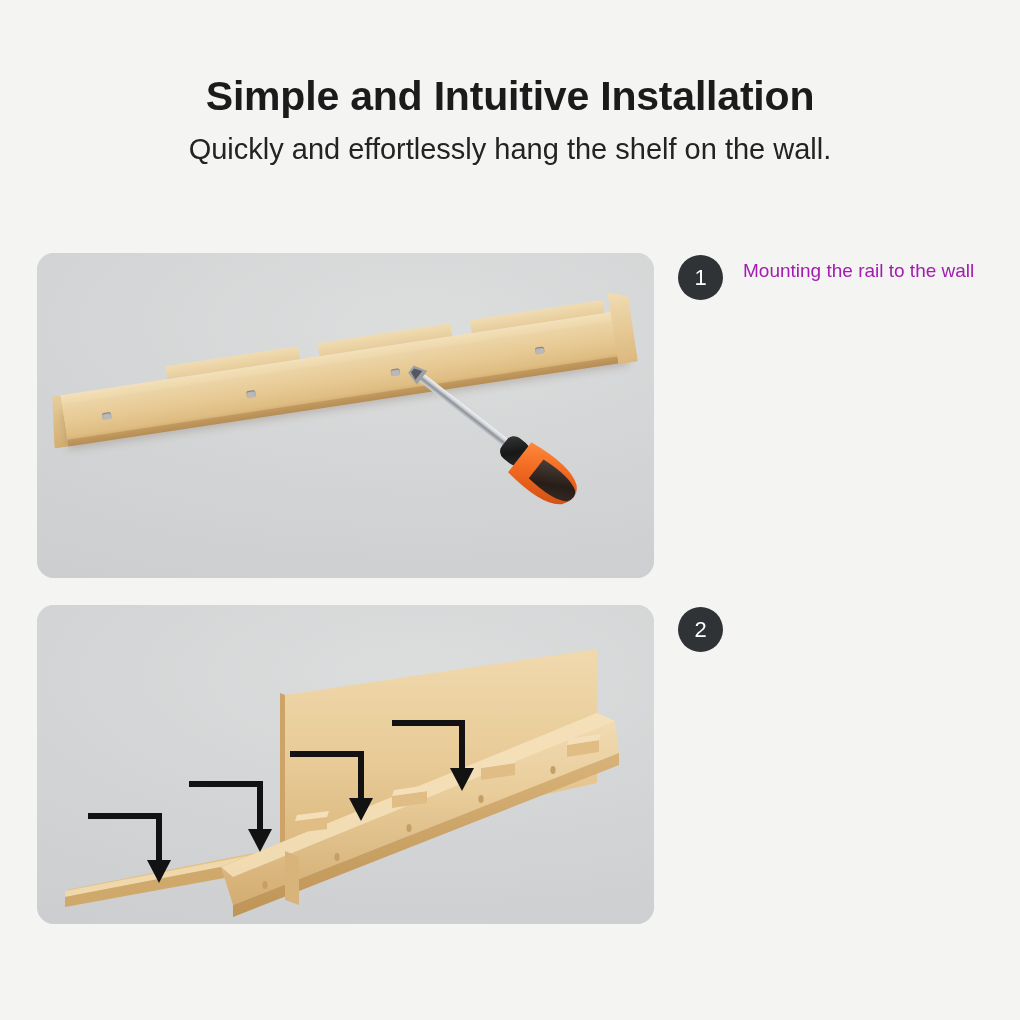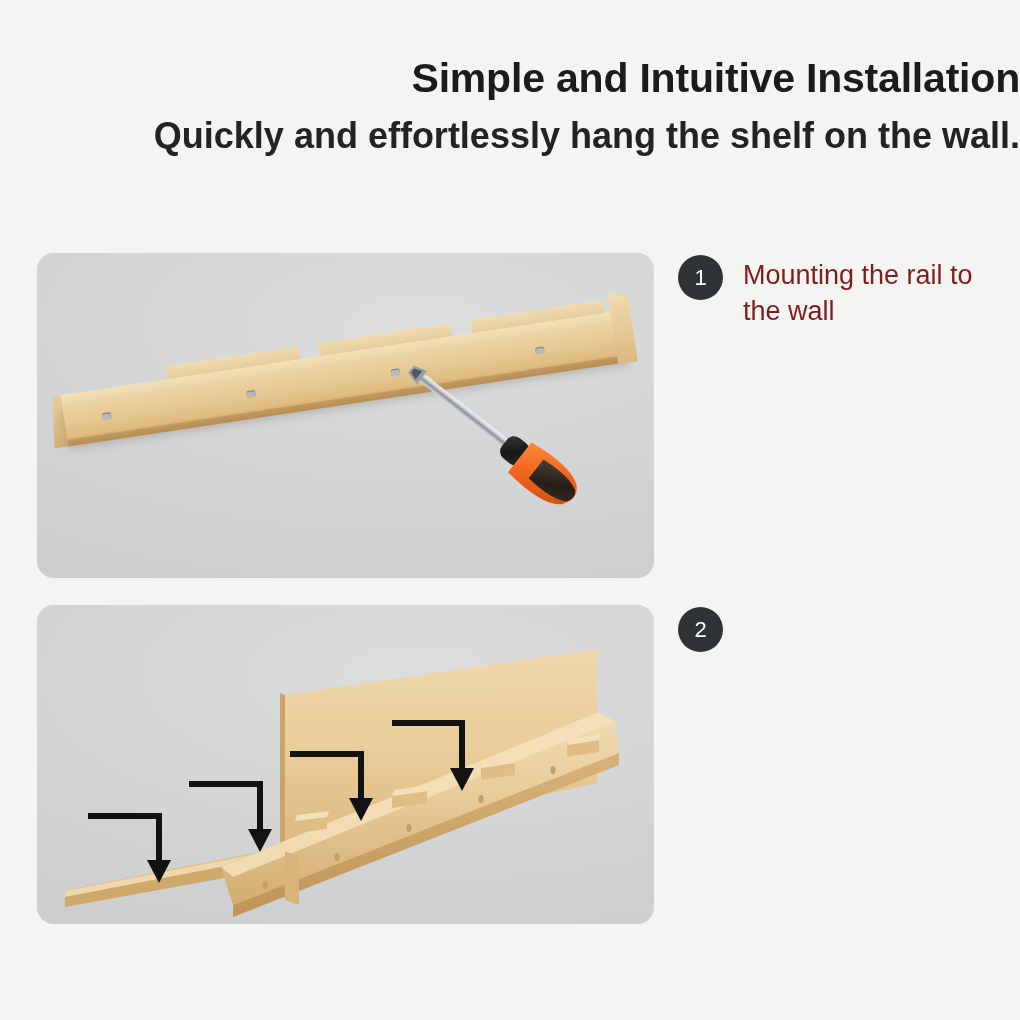--- a/index.html
+++ b/index.html
@@ -13,38 +13,38 @@
     font-family: "Liberation Sans", sans-serif;
     overflow: hidden;
     position: relative;
     color: #1d1d1d;
   }
 
   
   .header {
     position: absolute;
     left: 0;
-    top: 0;
+    top: 18px;
     width: 1020px;
-    text-align: right;
+    text-align: center;
   }
   .page-title {
     margin: 0;
     padding-top: 56px;
     font-size: 41px;
     font-weight: 600;
     letter-spacing: -0.2px;
     line-height: 1.1;
     color: #1b1b1b;
   }
   .page-subtitle {
     margin: 0;
     padding-top: 14px;
-    font-size: 36px;
-    font-weight: 700;
+    font-size: 29px;
+    font-weight: 400;
     line-height: 1.15;
     color: #232323;
   }
 
   
   .step-row {
     position: absolute;
     left: 37px;
   }
   .step-row.one { top: 253px; }
@@ -86,23 +86,23 @@
     background: #2f3336;
     color: #ffffff;
     font-size: 22px;
     font-weight: 400;
     display: flex;
     align-items: center;
     justify-content: center;
     line-height: 1;
   }
   .step-text {
-    font-size: 27px;
+    font-size: 19px;
     line-height: 1.32;
-    color: #7f1d1d;
+    color: #a21caf;
     padding-top: 3px;
     max-width: 250px;
   }
 
   
   .rail-wrap {
     position: absolute;
     left: 0;
     top: 0;
     width: 617px;

